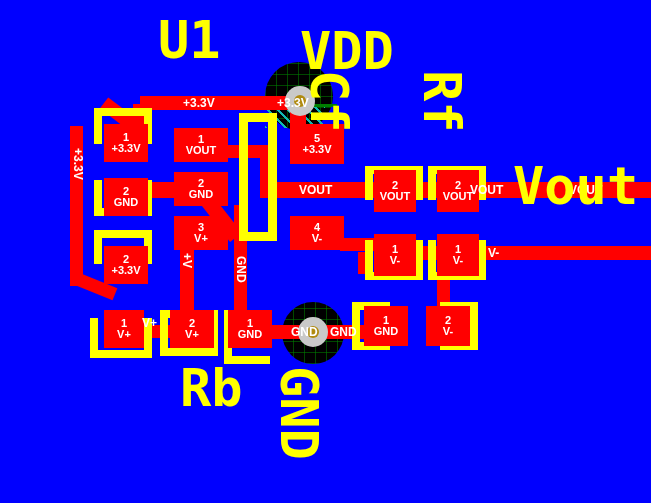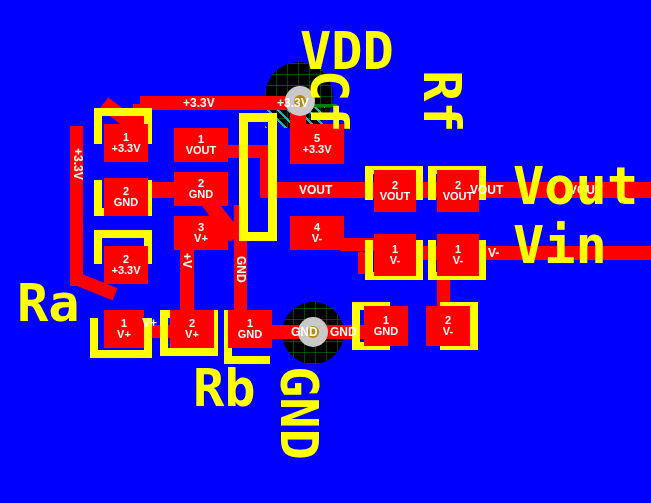--- a/index.html
+++ b/index.html
@@ -224,22 +224,21 @@
 
   <div class="netlabel" style="left:488px;top:247px;">V-</div>
 
   <div class="netlabel vert" style="left:193px;top:253px;transform:rotate(90deg);">+V</div>
   <div class="netlabel vert" style="left:247px;top:256px;transform:rotate(90deg);">GND</div>
 
   <div class="netlabel" style="left:142px;top:317px;">V+</div>
   <div class="netlabel" style="left:291px;top:326px;">GND</div>
   <div class="netlabel" style="left:330px;top:326px;">GND</div>
 
+  <div class="ref big" style="left:158px;top:14px;">U1</div>
   <div class="ref big" style="left:300px;top:25px;">VDD</div>
   <div class="ref big" style="left:355px;top:70px;transform:rotate(90deg);transform-origin:0 0;">Cf</div>
   <div class="ref big" style="left:468px;top:70px;transform:rotate(90deg);transform-origin:0 0;">Rf</div>
   <div class="ref big" style="left:513px;top:160px;">Vout</div>
-  <div class="ref big" style="left:513px;top:219px;">Vin</div>
-  <div class="ref big" style="left:17px;top:277px;">Ra</div>
-  <div class="ref big" style="left:193px;top:362px;">Rb</div>
+  <div class="ref big" style="left:180px;top:362px;">Rb</div>
   <div class="ref big" style="left:325px;top:366px;transform:rotate(90deg);transform-origin:0 0;">GND</div>
 
 </div>
 
 </body></html>

